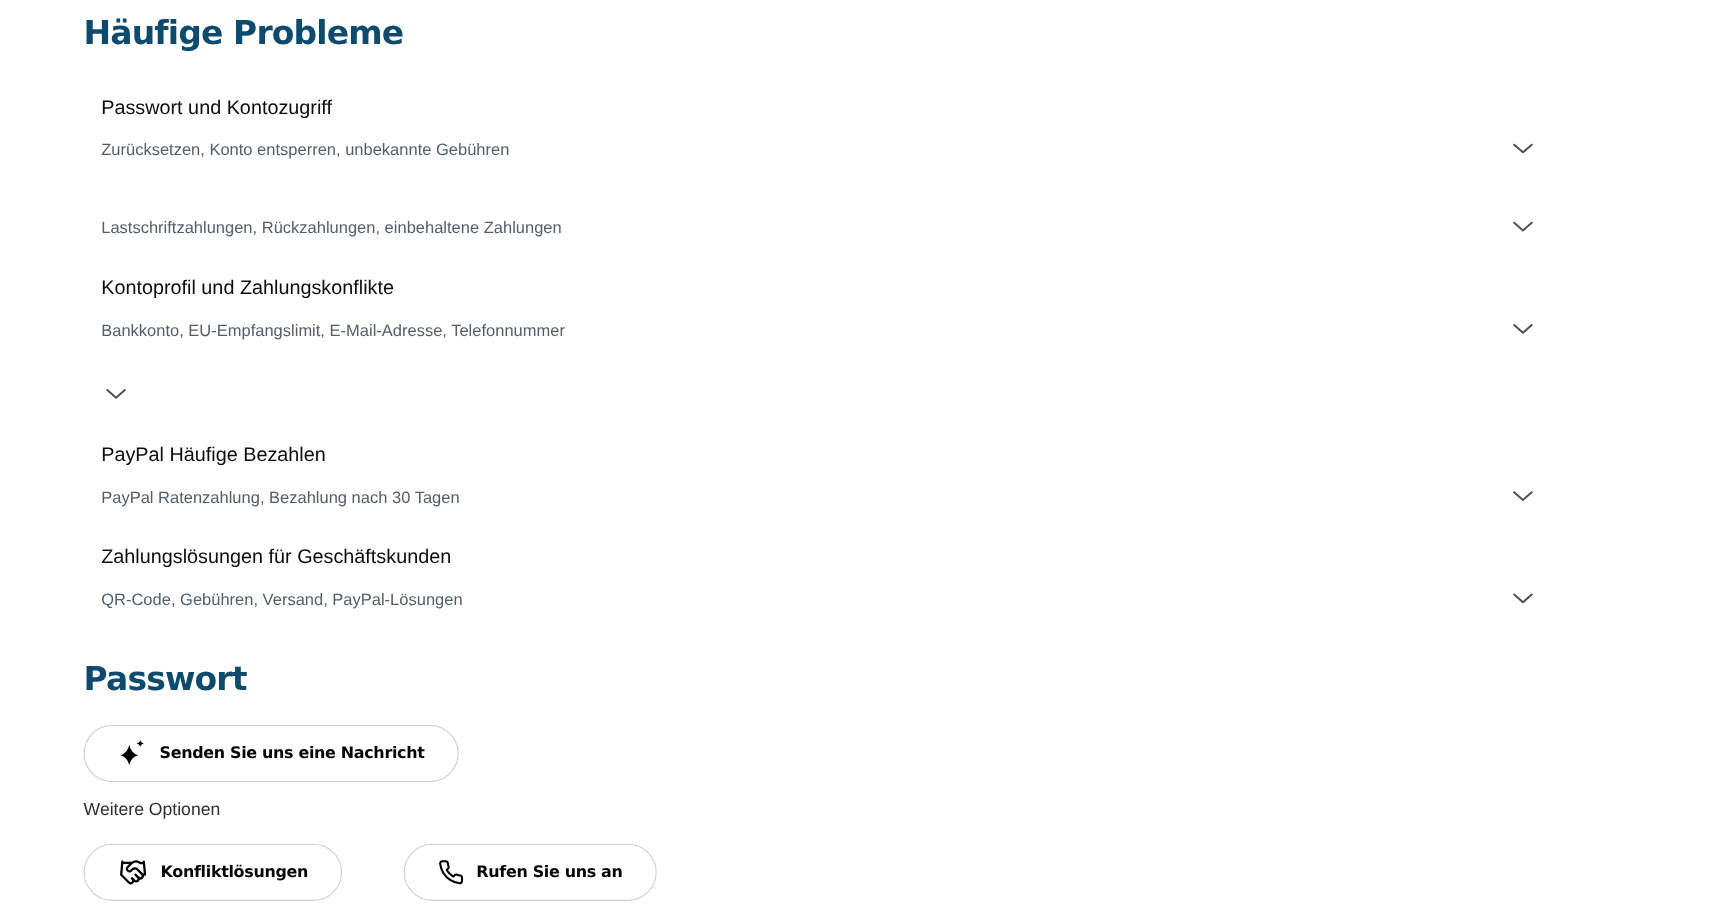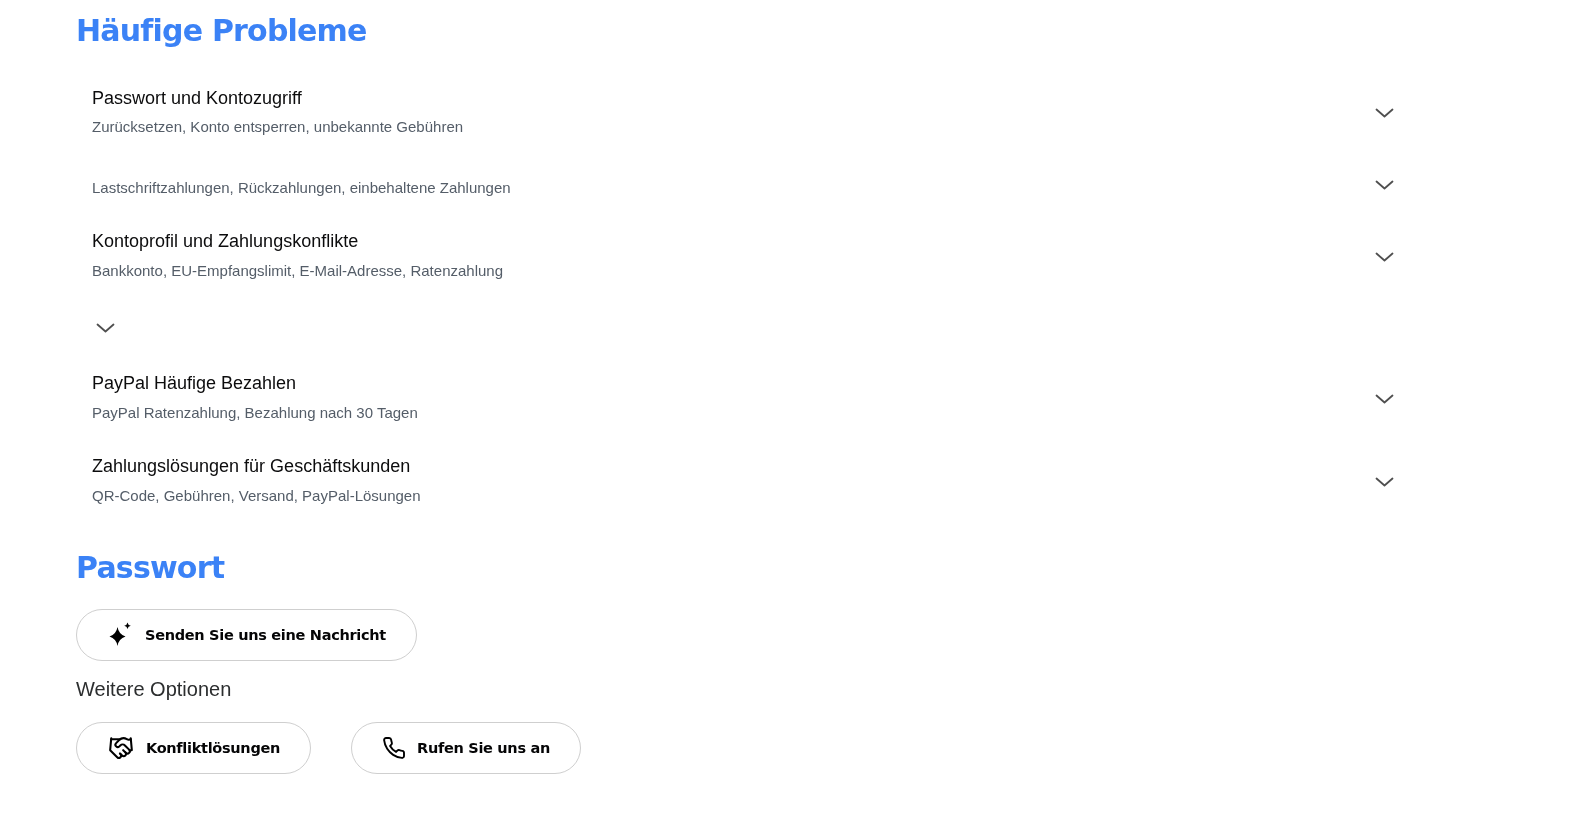--- a/index.html
+++ b/index.html
@@ -14,44 +14,44 @@
   }
   .content {
     padding: 14px 0 0 76px;
     width: 1401px;
   }
   .section-title {
     font-family: "DejaVu Sans", sans-serif;
     font-weight: bold;
     font-size: 30px;
     letter-spacing: -0.8px;
-    color: #3b82f6;
+    color: #0c4a6e;
     margin: 0;
     line-height: 1.15;
   }
   .issues-list {
     margin-top: 25px;
     padding-left: 16px;
   }
   .issue-row {
     display: flex;
-    align-items: center;
+    align-items: flex-end;
     justify-content: space-between;
     padding: 14px 0 19px 0;
     cursor: pointer;
   }
   .issue-text { max-width: 1100px; }
   .issue-title {
     font-size: 18px;
     font-weight: 400;
     color: #0c0c0d;
     line-height: 1.22;
   }
   .issue-sub {
-    margin-top: 8px;
+    margin-top: 18px;
     font-size: 15px;
     font-weight: 400;
     color: #545d68;
     line-height: 1.33;
   }
   .chev-btn {
     background: none;
     border: none;
     padding: 0;
     margin: 2px 4px 0 0;
@@ -78,28 +78,28 @@
     font-family: "DejaVu Sans", sans-serif;
     font-weight: bold;
     font-size: 14.5px;
     letter-spacing: -0.3px;
     color: #050506;
     white-space: nowrap;
   }
   .message-btn { margin-top: 23px; }
   .more-options-label {
     margin-top: 16px;
-    font-size: 20px;
+    font-size: 16px;
     color: #2c2e2f;
     line-height: 1.2;
   }
   .options-row {
     margin-top: 21px;
     display: flex;
-    gap: 40px;
+    gap: 56px;
   }
   .icon { display: inline-flex; align-items: center; justify-content: center; }
 </style>
 </head>
 <body>
 
 <div class="content">
 
   <h1 class="section-title">Häufige Probleme</h1>
 
@@ -128,21 +128,21 @@
           <svg width="19" height="11" viewBox="0 0 19 11">
               <path d="M1.5 1.5l8 7 8-7" fill="none" stroke="#4f4f4f" stroke-width="1.8" stroke-linecap="round" stroke-linejoin="round"></path>
             </svg>
         </span>
       </button>
     </div>
 
     <div class="issue-row">
       <div class="issue-text">
         <div class="issue-title">Kontoprofil und Zahlungskonflikte</div>
-        <div class="issue-sub">Bankkonto, EU-Empfangslimit, E-Mail-Adresse, Ratenzahlung</div>
+        <div class="issue-sub">Bankkonto, EU-Empfangslimit, E-Mail-Adresse, Telefonnummer</div>
       </div>
       <button class="chev-btn">
         <span class="icon">
           <svg width="19" height="11" viewBox="0 0 19 11">
               <path d="M1.5 1.5l8 7 8-7" fill="none" stroke="#4f4f4f" stroke-width="1.8" stroke-linecap="round" stroke-linejoin="round"></path>
             </svg>
         </span>
       </button>
     </div>
 

